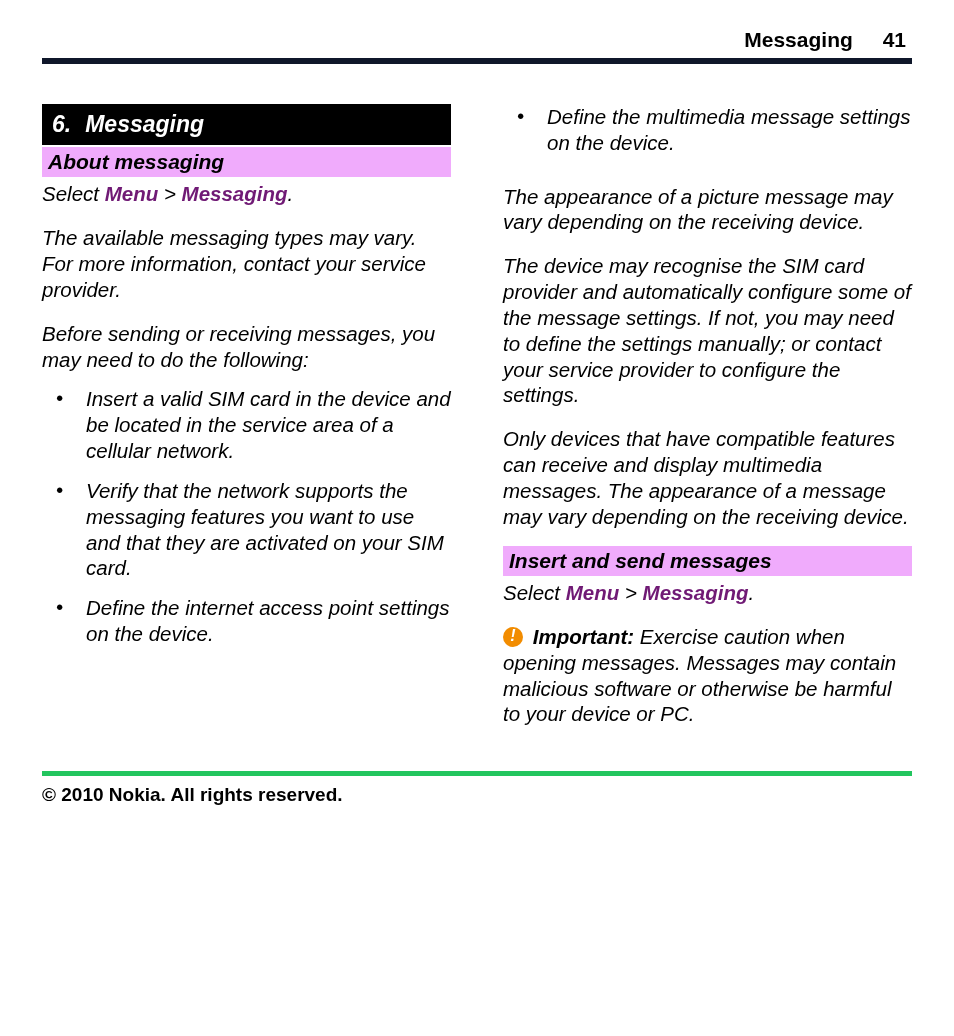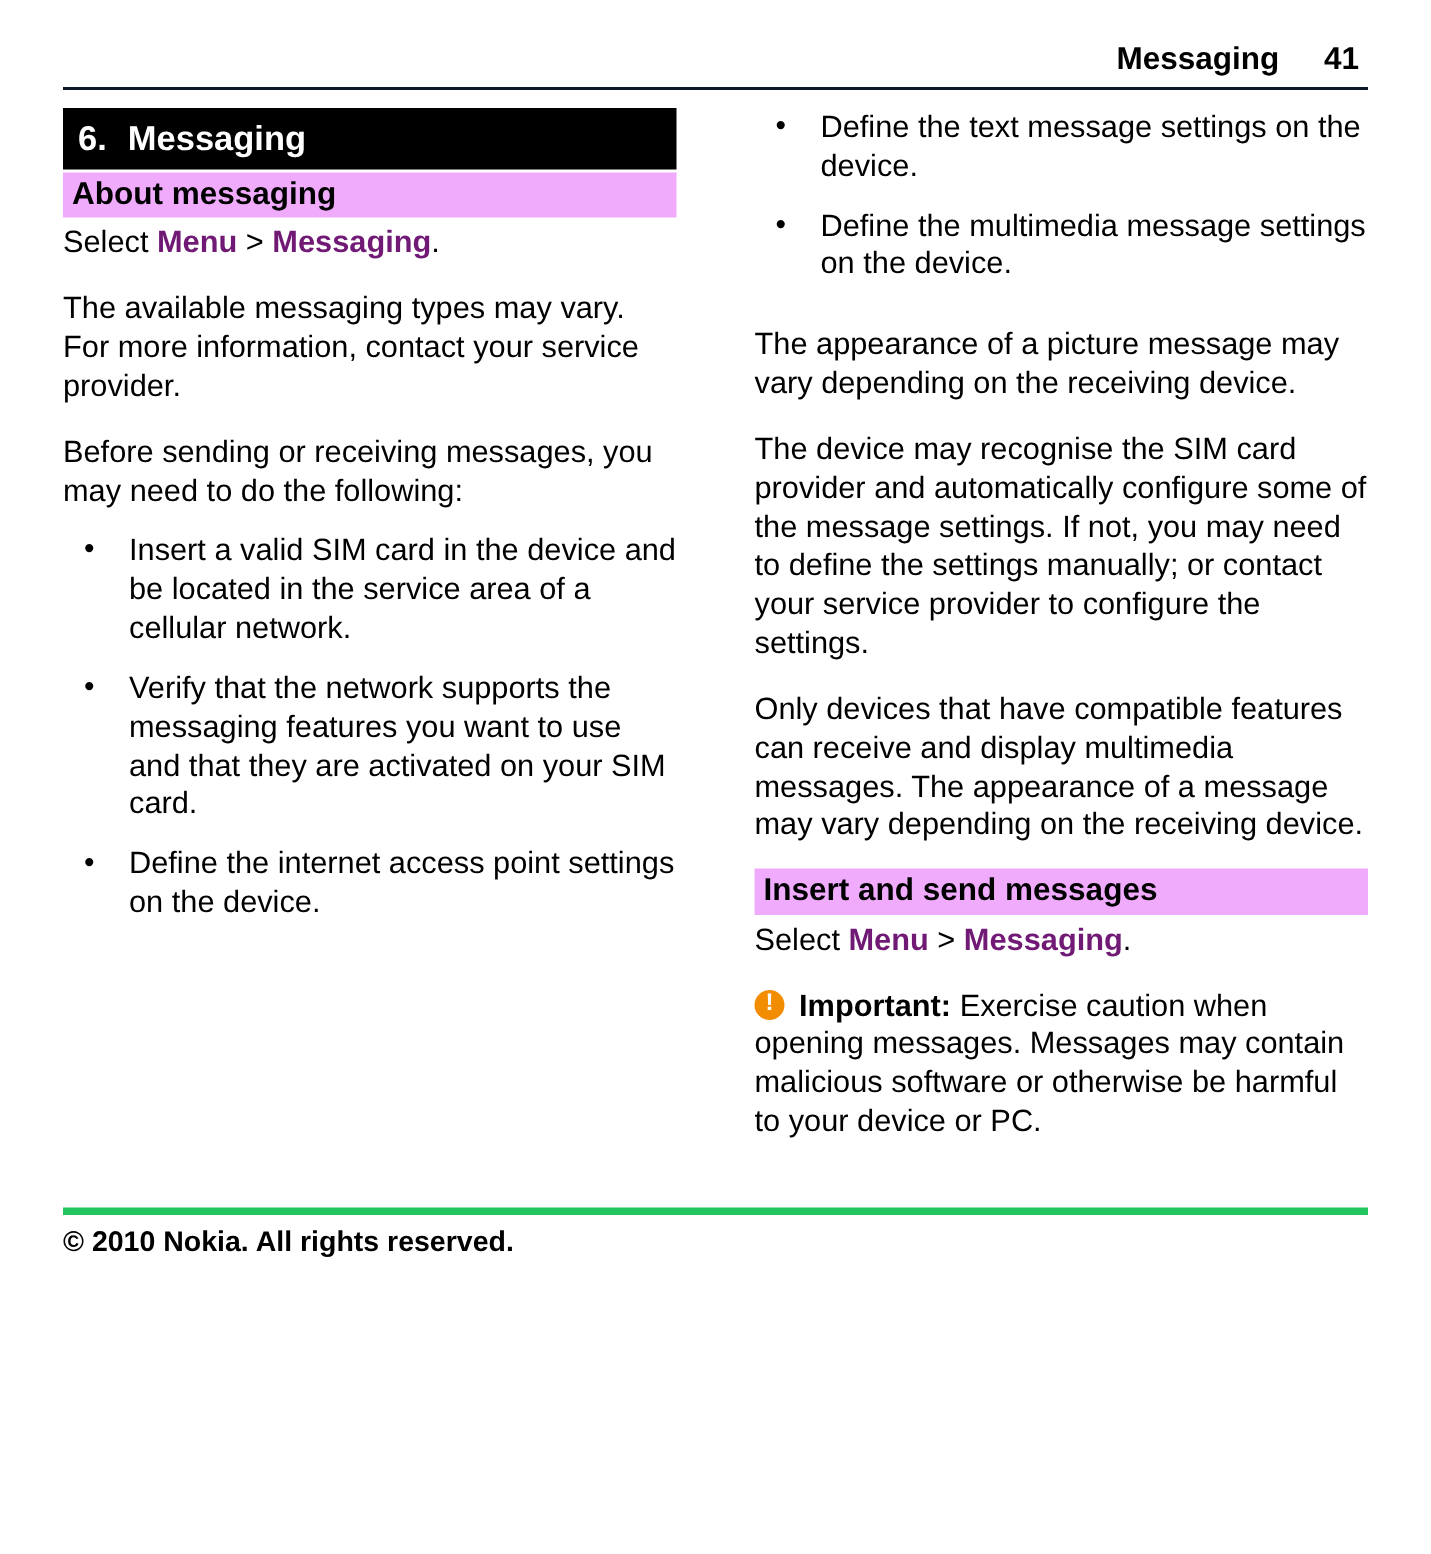--- a/index.html
+++ b/index.html
@@ -16,30 +16,31 @@
     width: 870px;
     margin: 0 auto;
     padding-top: 28px;
   }
   .running-head {
     text-align: right;
     font-weight: bold;
     font-size: 21px;
     padding-right: 6px;
     padding-bottom: 6px;
-    border-bottom: 2px solid #0f172a;
+    border-bottom: 6px solid #0f172a;
   }
   .running-head .pn {
     margin-left: 24px;
   }
   .columns {
     display: flex;
     gap: 52px;
-    padding-top: 12px;
+    padding-top: 40px;
     padding-bottom: 20px;
+    font-style: italic;
   }
   .col {
     flex: 1;
     font-size: 20.5px;
     line-height: 1.26;
   }
   .chapter-head {
     background: #000;
     color: #fff;
     font-weight: bold;
@@ -140,21 +141,20 @@
         <li>Insert a valid SIM card in the device and be located in the service area of a cellular network.</li>
         <li>Verify that the network supports the messaging features you want to use and that they are activated on your SIM card.</li>
         <li>Define the internet access point settings on the device.</li>
       </ul>
 
     </div>
 
     <div class="col">
 
       <ul class="bul">
-        <li>Define the text message settings on the device.</li>
         <li>Define the multimedia message settings on the device.</li>
       </ul>
 
       <p>The appearance of a picture message may vary depending on the receiving device.</p>
 
       <p>The device may recognise the SIM card provider and automatically configure some of the message settings. If not, you may need to define the settings manually; or contact your service provider to configure the settings.</p>
 
       <p>Only devices that have compatible features can receive and display multimedia messages. The appearance of a message may vary depending on the receiving device.</p>
 
       <div class="section-head">Insert and send messages</div>

